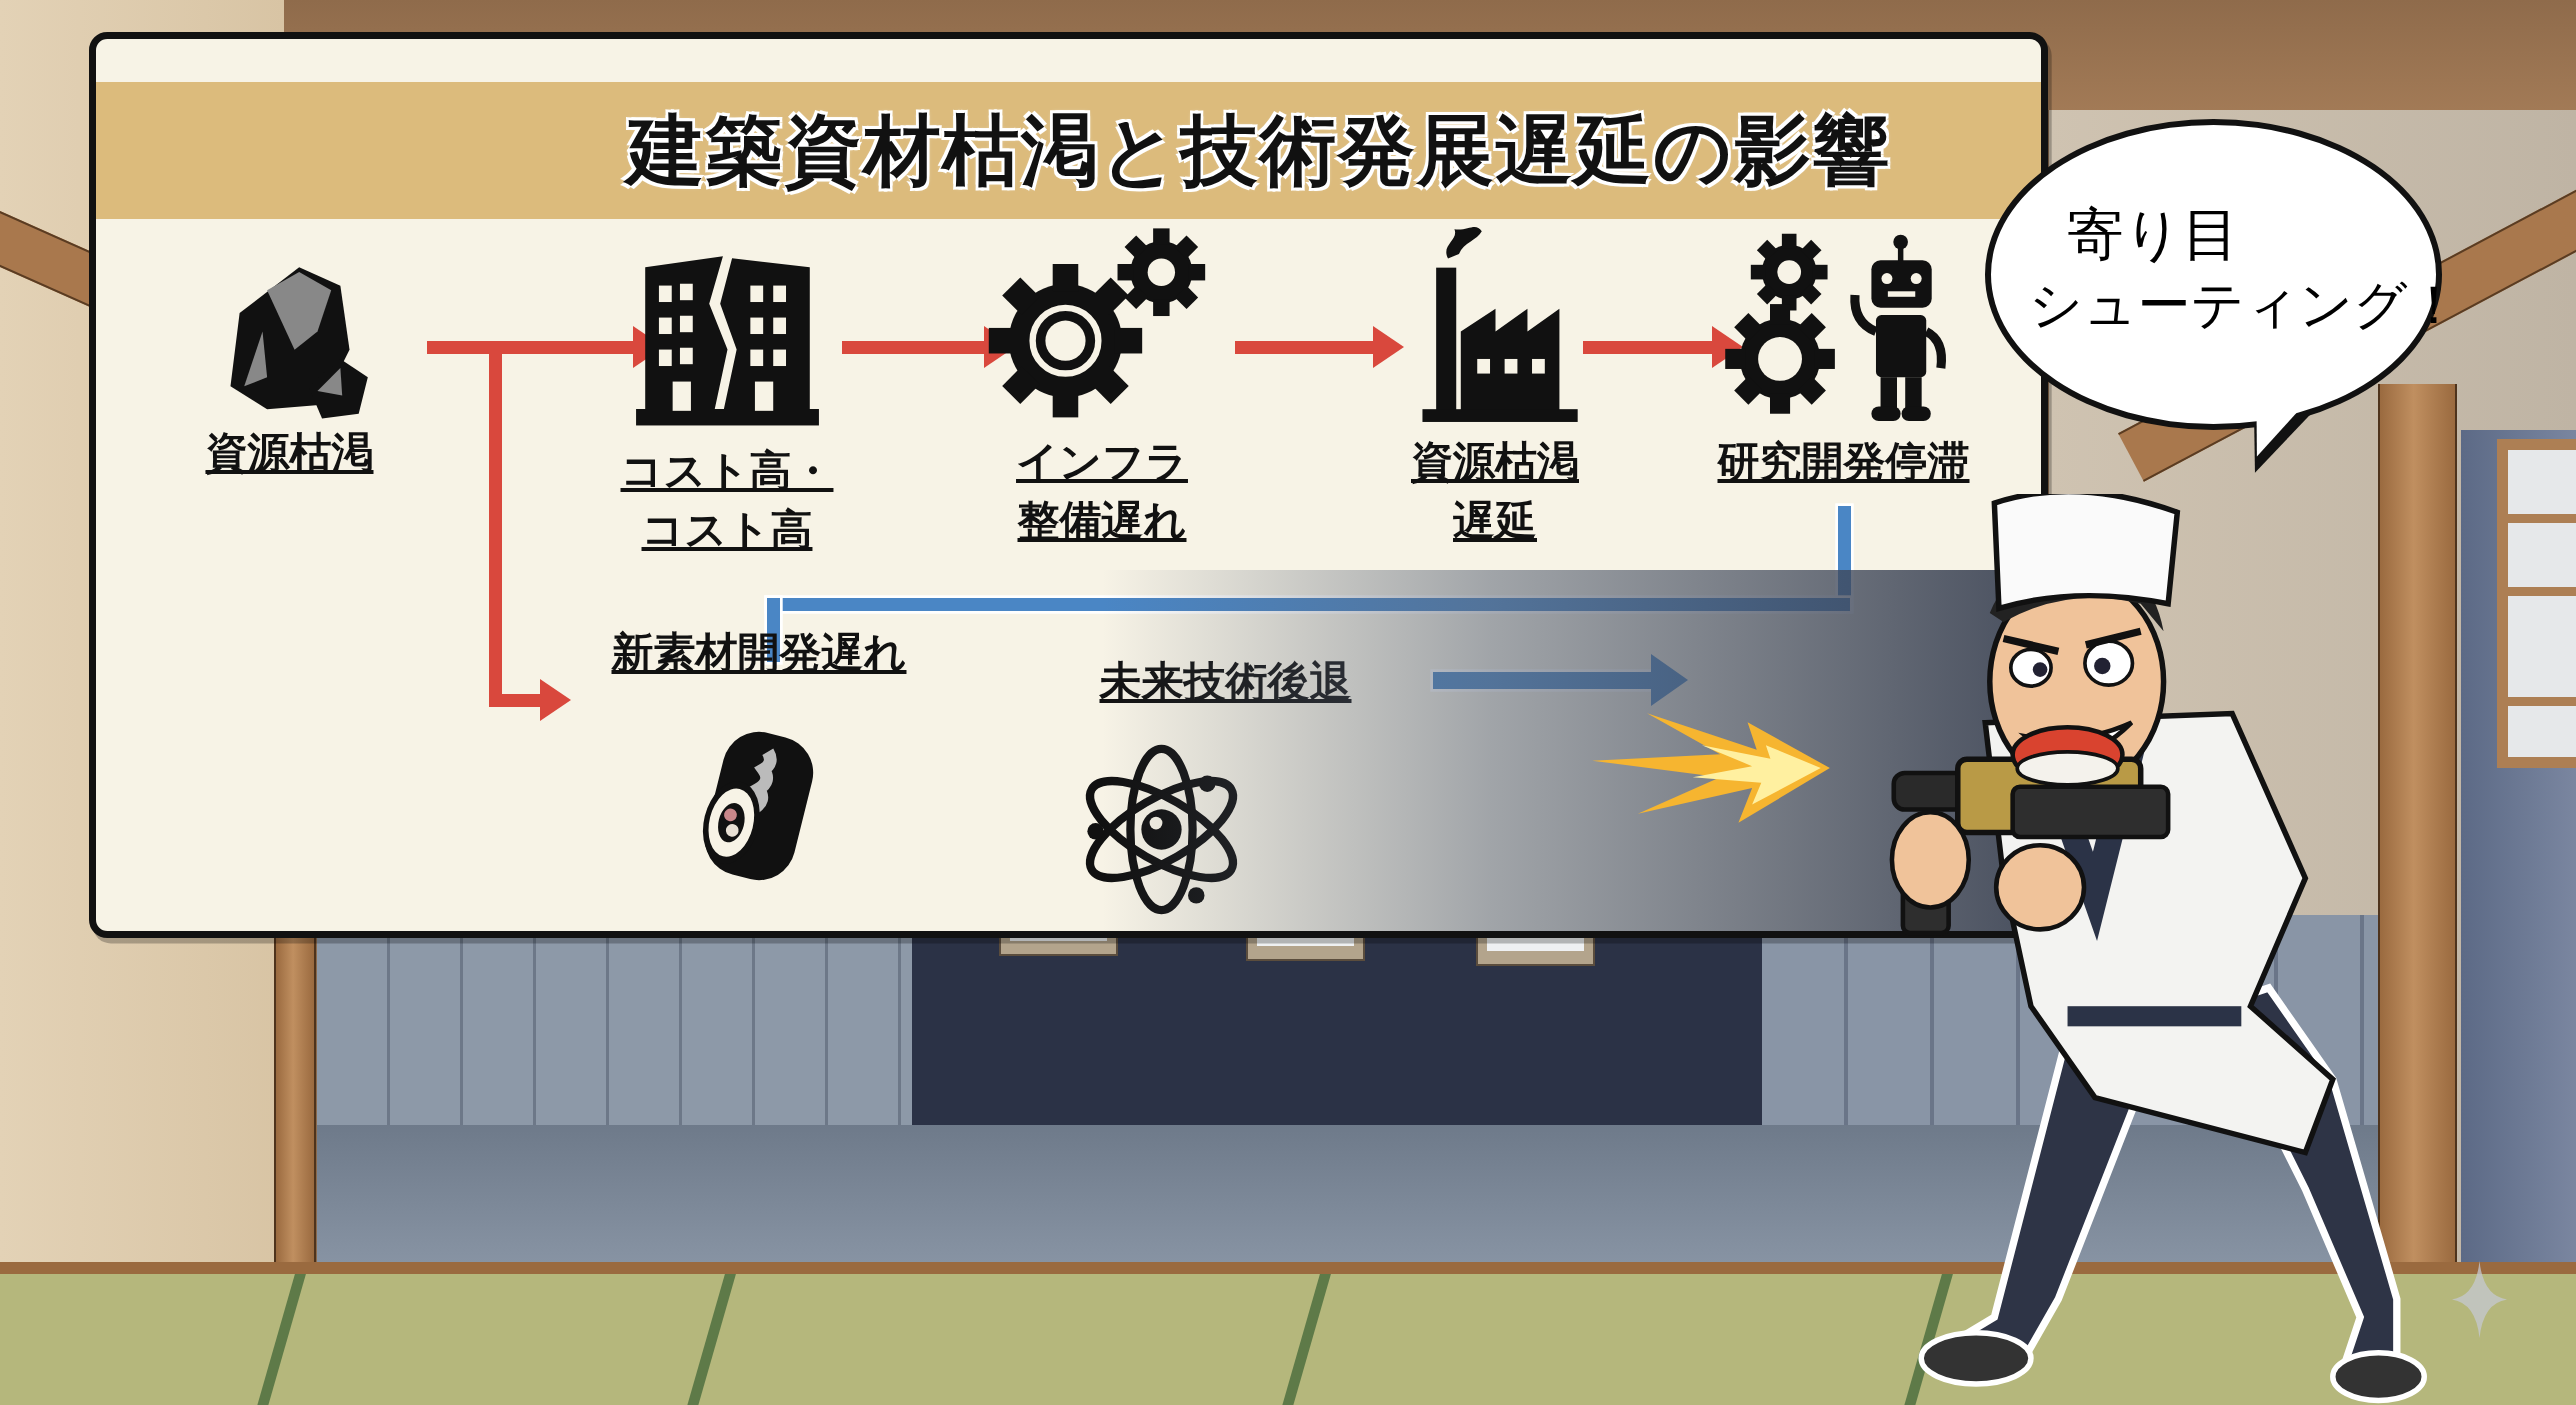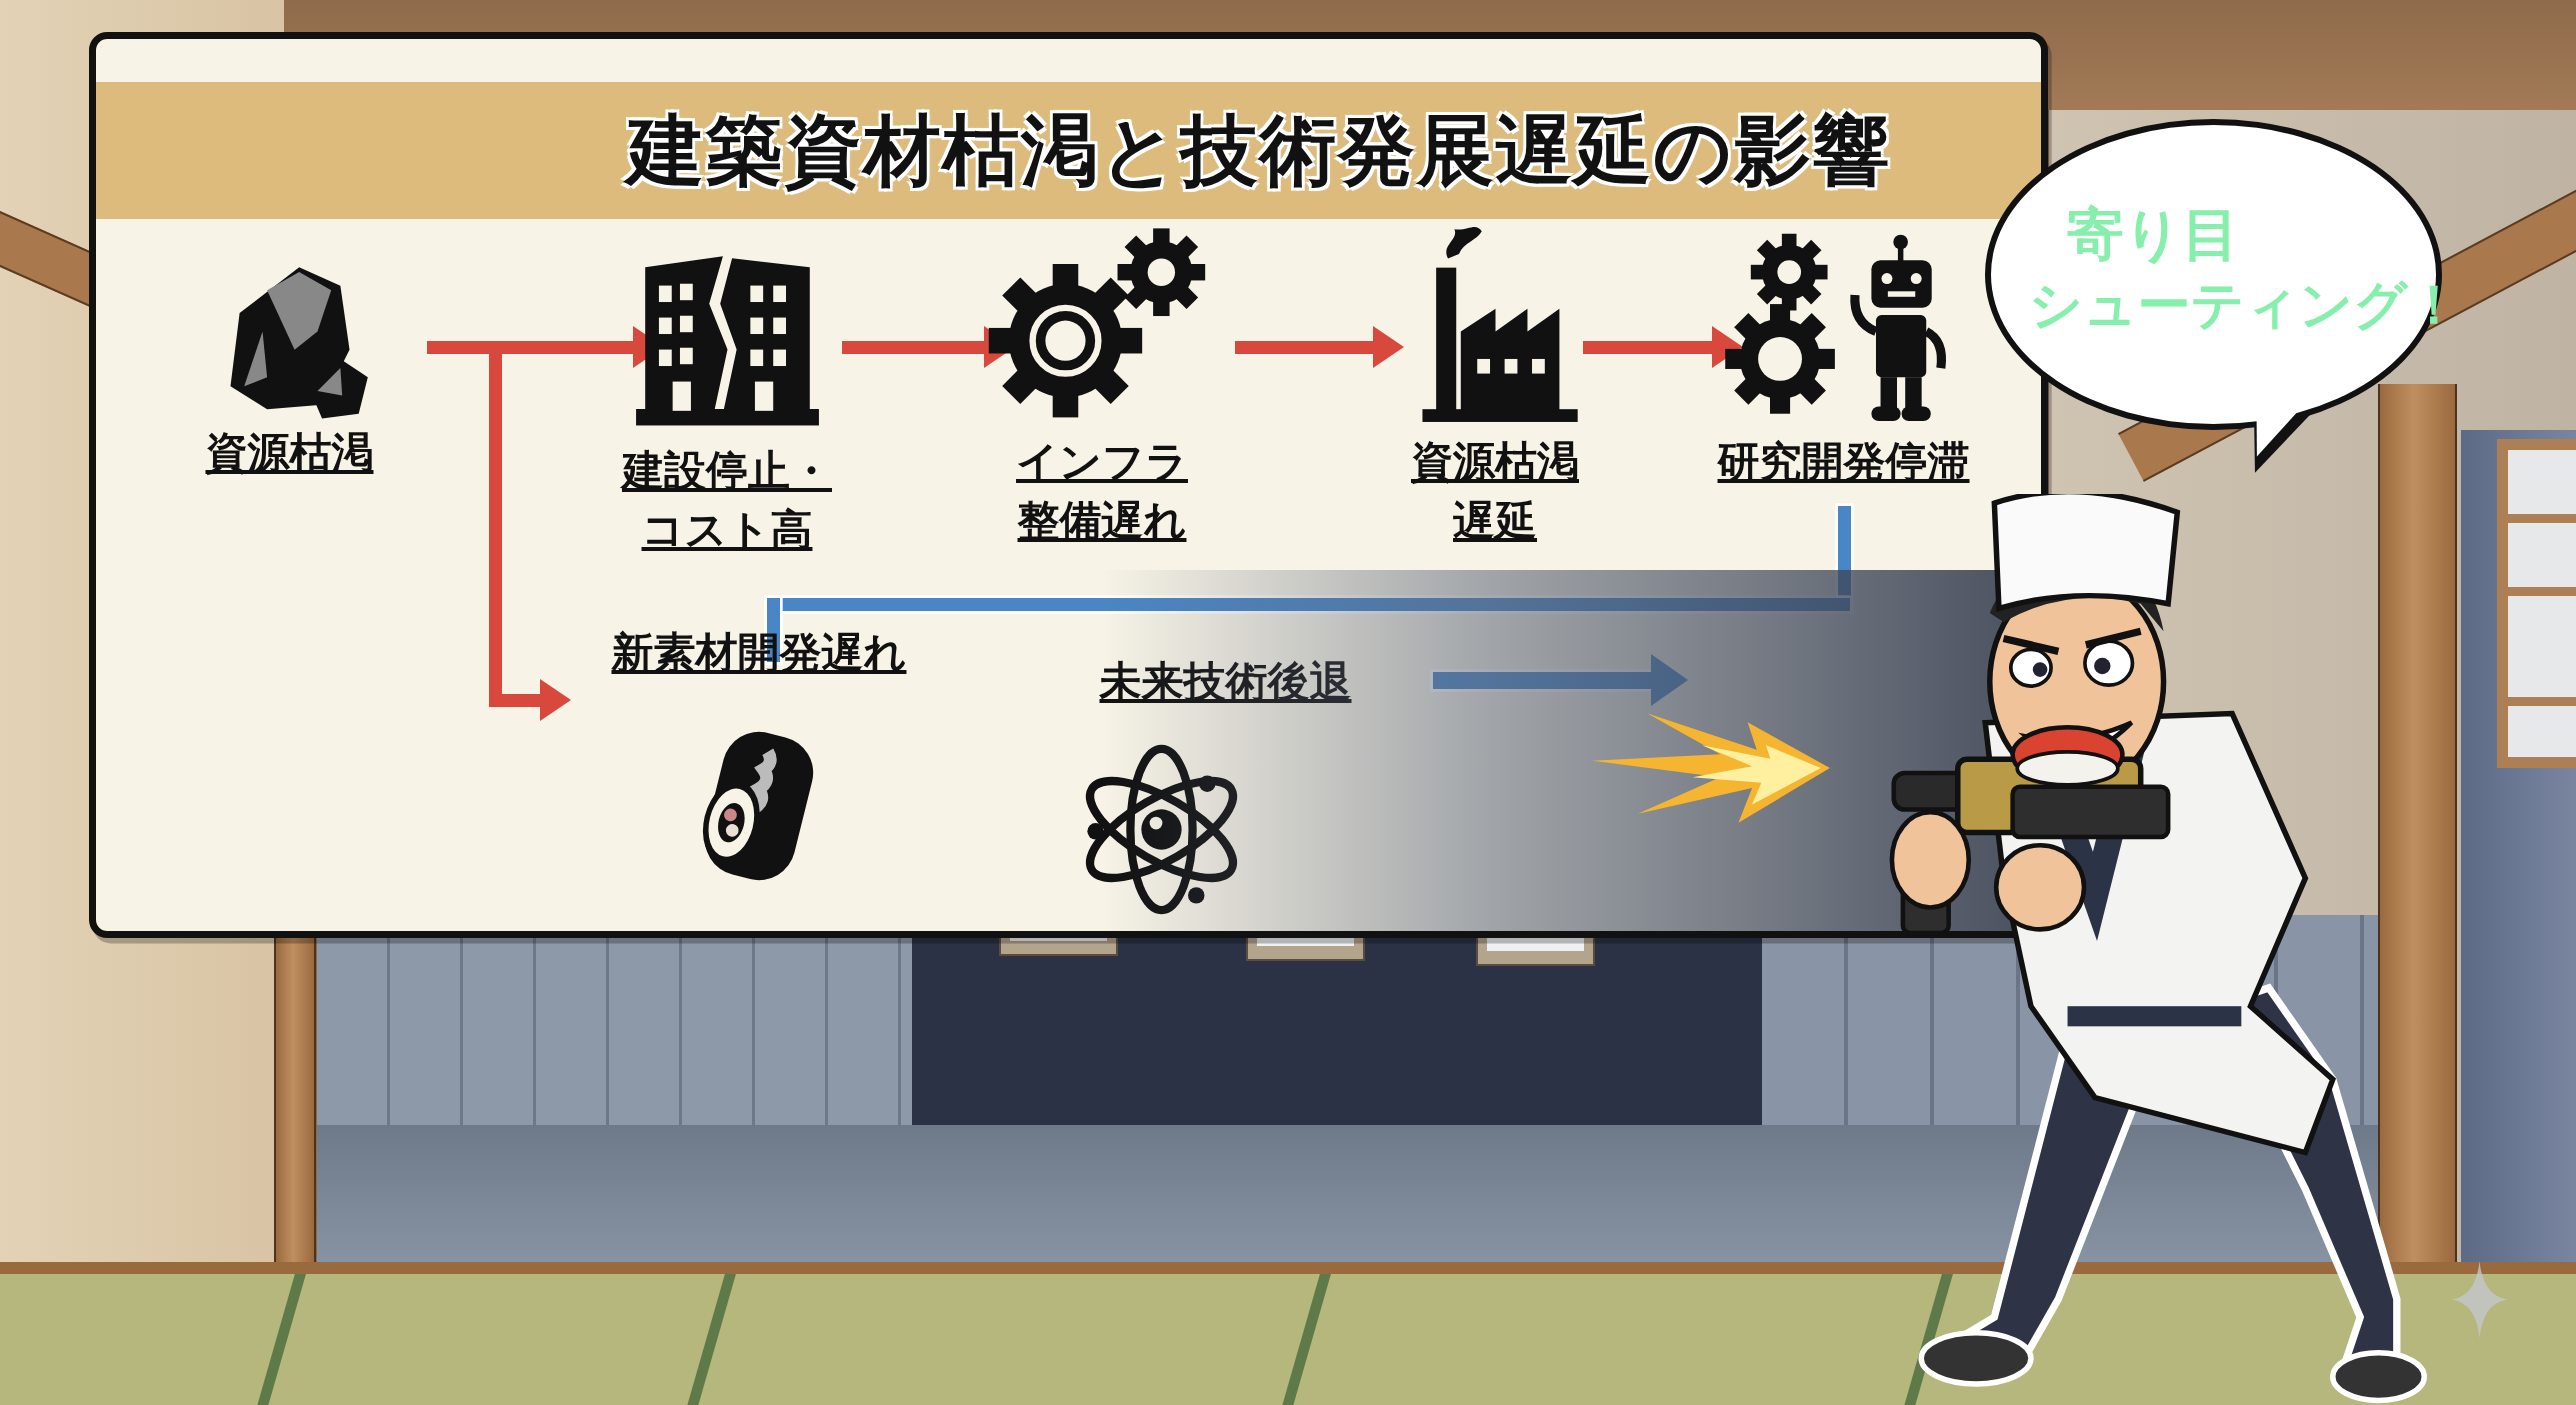--- a/index.html
+++ b/index.html
@@ -75,21 +75,21 @@
   .arrow-blue::after { content: ""; position: absolute; right: -35px; top: -18.3px;
                        border-left: 37px solid #4a86c5; border-top: 26.5px solid transparent; border-bottom: 26.5px solid transparent; }
 
   
   .bubble { position: absolute; left: 1985px; top: 119px; width: 457px; height: 311px;
             background: #fff; border: 6.4px solid #111; border-radius: 50%; }
   .bubble-tail { position: absolute; left: 2241px; top: 403px; width: 0; height: 0;
                  border-left: 25.6px solid transparent; border-right: 35px solid transparent; border-top: 73px solid #111; transform: rotate(18deg); }
   .bubble-tail-in { position: absolute; left: 2246px; top: 399px; width: 0; height: 0;
                     border-left: 20px solid transparent; border-right: 27.4px solid transparent; border-top: 60px solid #fff; transform: rotate(18deg); }
-  .bubble-line { position: absolute; font-weight: bold; color: #86efac; white-space: nowrap; }
+  .bubble-line { position: absolute; font-weight: normal; color: #000000; white-space: nowrap; }
   .bubble-line.l1 { left: 2067px; top: 197px; font-size: 57px; }
   .bubble-line.l2 { left: 2029px; top: 270px; font-size: 53px; }
 
   
   .chef { position: absolute; left: 1793px; top: 494px; width: 732px; height: 911px; }
 
   .sparkle { position: absolute; left: 2452px; top: 1261px; width: 55px; height: 77px; opacity: 0.75; }
 </style>
 </head>
 <body>
@@ -180,21 +180,21 @@
         <rect x="125" y="40" width="14" height="18"></rect>
           <rect x="150" y="40" width="14" height="18"></rect>
         <rect x="125" y="75" width="14" height="18"></rect>
           <rect x="150" y="75" width="14" height="18"></rect>
         <rect x="125" y="110" width="14" height="18"></rect>
           <rect x="150" y="110" width="14" height="18"></rect>
         <rect x="40" y="145" width="20" height="32"></rect>
           <rect x="130" y="145" width="20" height="32"></rect>
       </g>
     </svg>
-    <span class="label">建設停止・</span>
+    <span class="label">コスト高・</span>
     <span class="label">コスト高</span>
   </div>
 
   <div class="arrow-red" style="left:746px; top:302px; width:146px;"></div>
 
   <div class="node" style="left:869px; top:183px; width:274px;">
     <svg class="icon" width="238" height="210" viewBox="0 0 260 230">
       <g transform="translate(90,130)">
         <g fill="#111">
           <circle r="62"></circle>

